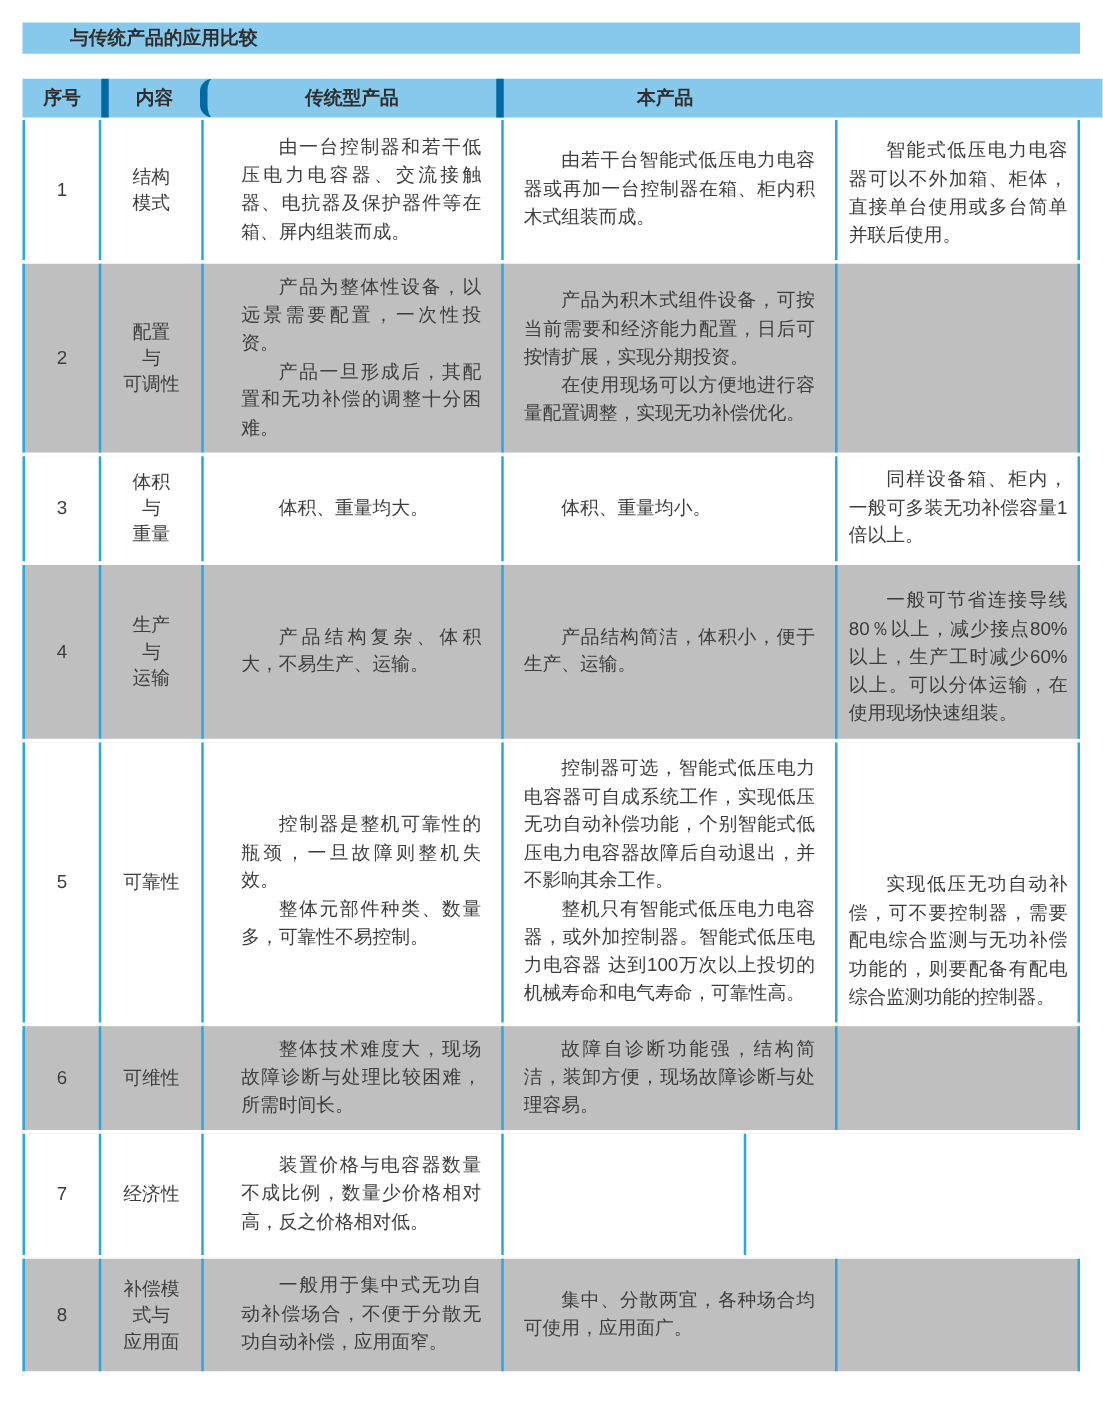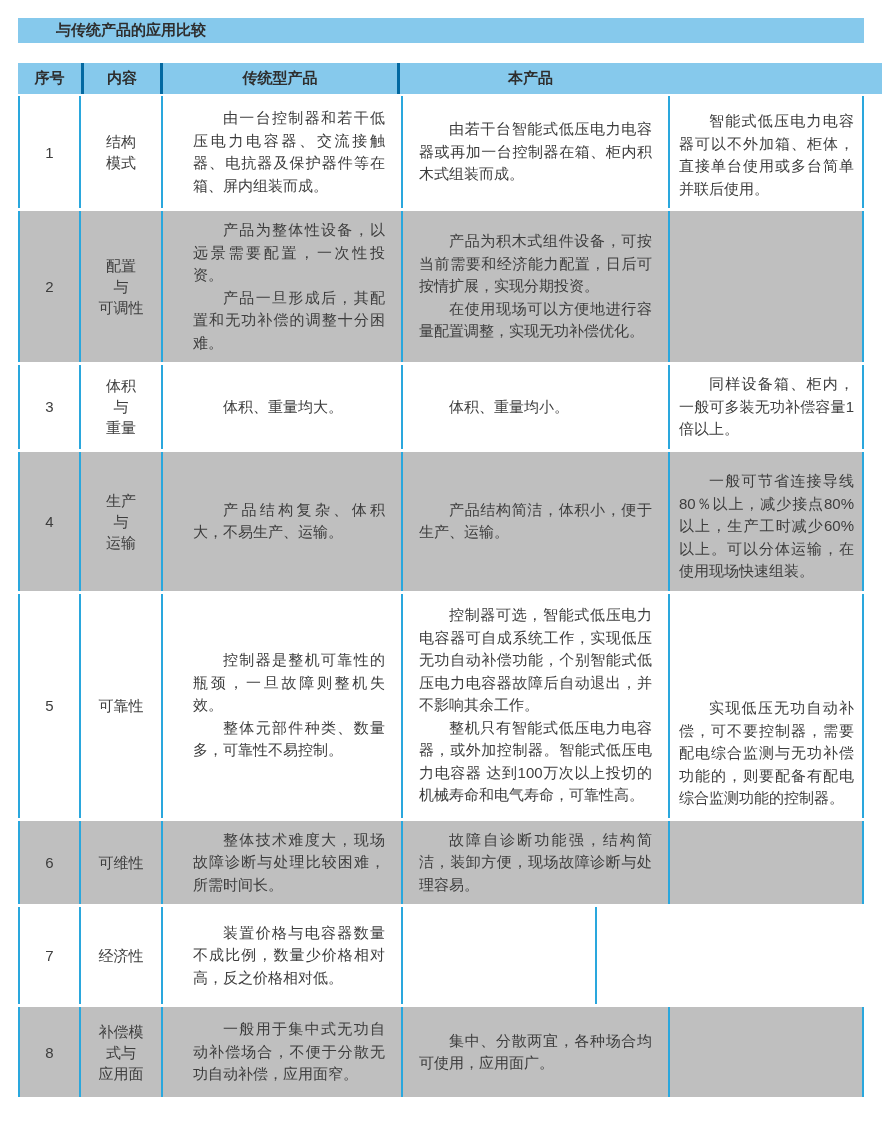--- a/index.html
+++ b/index.html
@@ -31,21 +31,21 @@
   .thead{
     display:flex;
     background:var(--accent-blue);
     height:31px;
     margin-bottom:2px;
   }
   .th{
     display:flex;align-items:center;justify-content:center;
     font-size:15px;font-weight:bold;color:#2e2e2e;
   }
-  .thead .th + .th{border-left:3px solid #0369a1;}
+  .thead .th + .th{border-left:6px solid #0369a1;}
   .tbody{width:846px;}
   .tr{
     display:flex;
     border-bottom:3px solid #ffffff;
     background:#ffffff;
   }
   .tr.alt{background:var(--row-gray);}
   .td{
     border-right:2px solid var(--border-blue);
     display:flex;flex-direction:column;justify-content:center;
@@ -54,21 +54,21 @@
   }
   .td:first-child{border-left:2px solid var(--border-blue);}
   
   .col-no{flex:0 0 63px;width:63px;}
   .col-content{flex:0 0 82px;width:82px;}
   .col-trad{flex:0 0 240px;width:240px;}
   .col-prod{flex:0 0 267px;width:267px;}
   .col-remark{flex:0 0 194px;width:194px;}
   .th.col-no{flex-basis:63px;}
   .th.col-content{flex-basis:79px;}
-  .th.col-trad{flex-basis:237px;}
+  .th.col-trad{flex-basis:237px;border-radius:10px;}
   .th.col-prod{flex-basis:264px;}
   .th.col-remark{flex-basis:191px;}
   
   .td.col-no, .td.col-content{
     align-items:center;text-align:center;
     line-height:1.4;
   }
   .td.col-trad{padding:8px 16px 8px 30px;}
   .td.col-prod{padding:8px 16px 8px 16px;}
   .td.col-remark{padding:8px 8px 8px 9px;justify-content:flex-end;}

